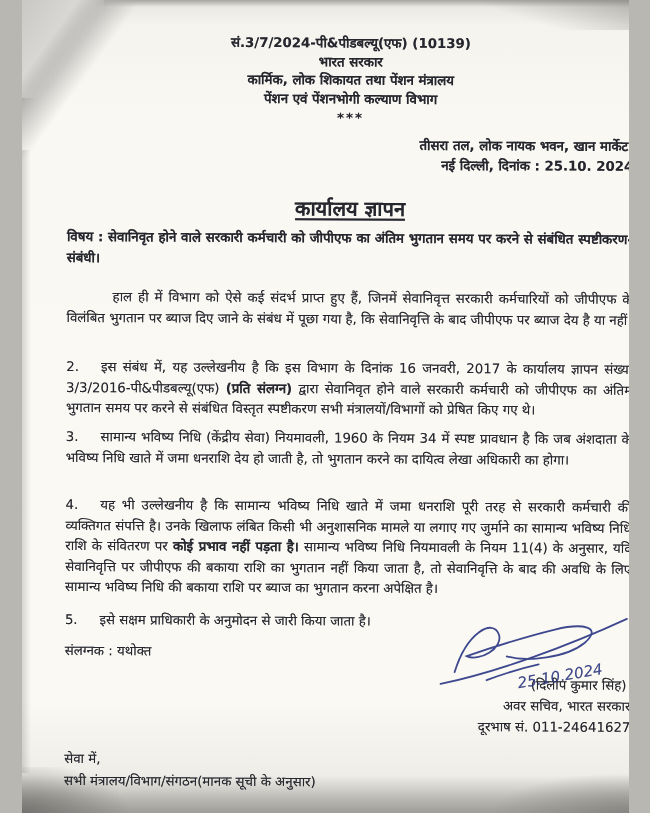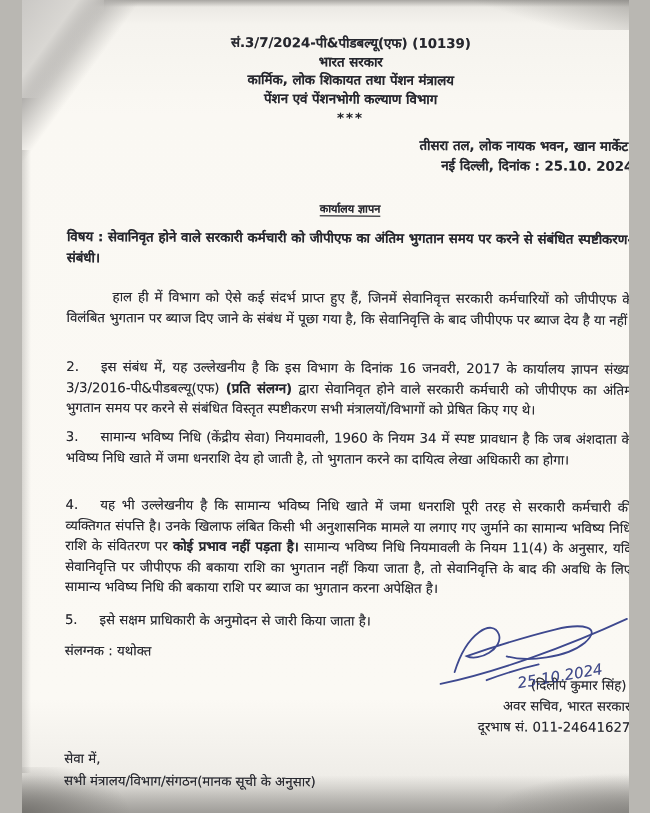--- a/index.html
+++ b/index.html
@@ -35,21 +35,21 @@
     font-size:13.3px;line-height:20.6px;
     text-shadow:0 0 .4px rgba(35,35,45,.45);}
   .abs{position:absolute;left:0;right:0;}
   .center{text-align:center;}
   .right{text-align:right;}
   .just{text-align:justify;}
   .b{font-weight:bold;}
   .hdr-line{font-weight:bold;line-height:18.5px;}
   .stars{letter-spacing:2px;font-weight:bold;}
   .dateline{font-weight:bold;line-height:20px;}
-  .title-u{font-weight:bold;text-decoration:underline;text-underline-offset:3px;font-size:11px;}
+  .title-u{font-weight:bold;text-decoration:underline;text-underline-offset:3px;font-size:20px;}
   .indent{text-indent:46px;}
   .pnum{padding-right:22px;}
   .bu{font-weight:bold;text-underline-offset:2px;}
 
   .sig{width:250px;left:auto;right:0;text-align:right;line-height:21px;}
   .sig .name{padding-right:4px;}
   .sig-svg{position:absolute;right:-6px;top:-72px;width:210px;height:110px;pointer-events:none;}
 
   .footer{line-height:22px;}
 </style>

